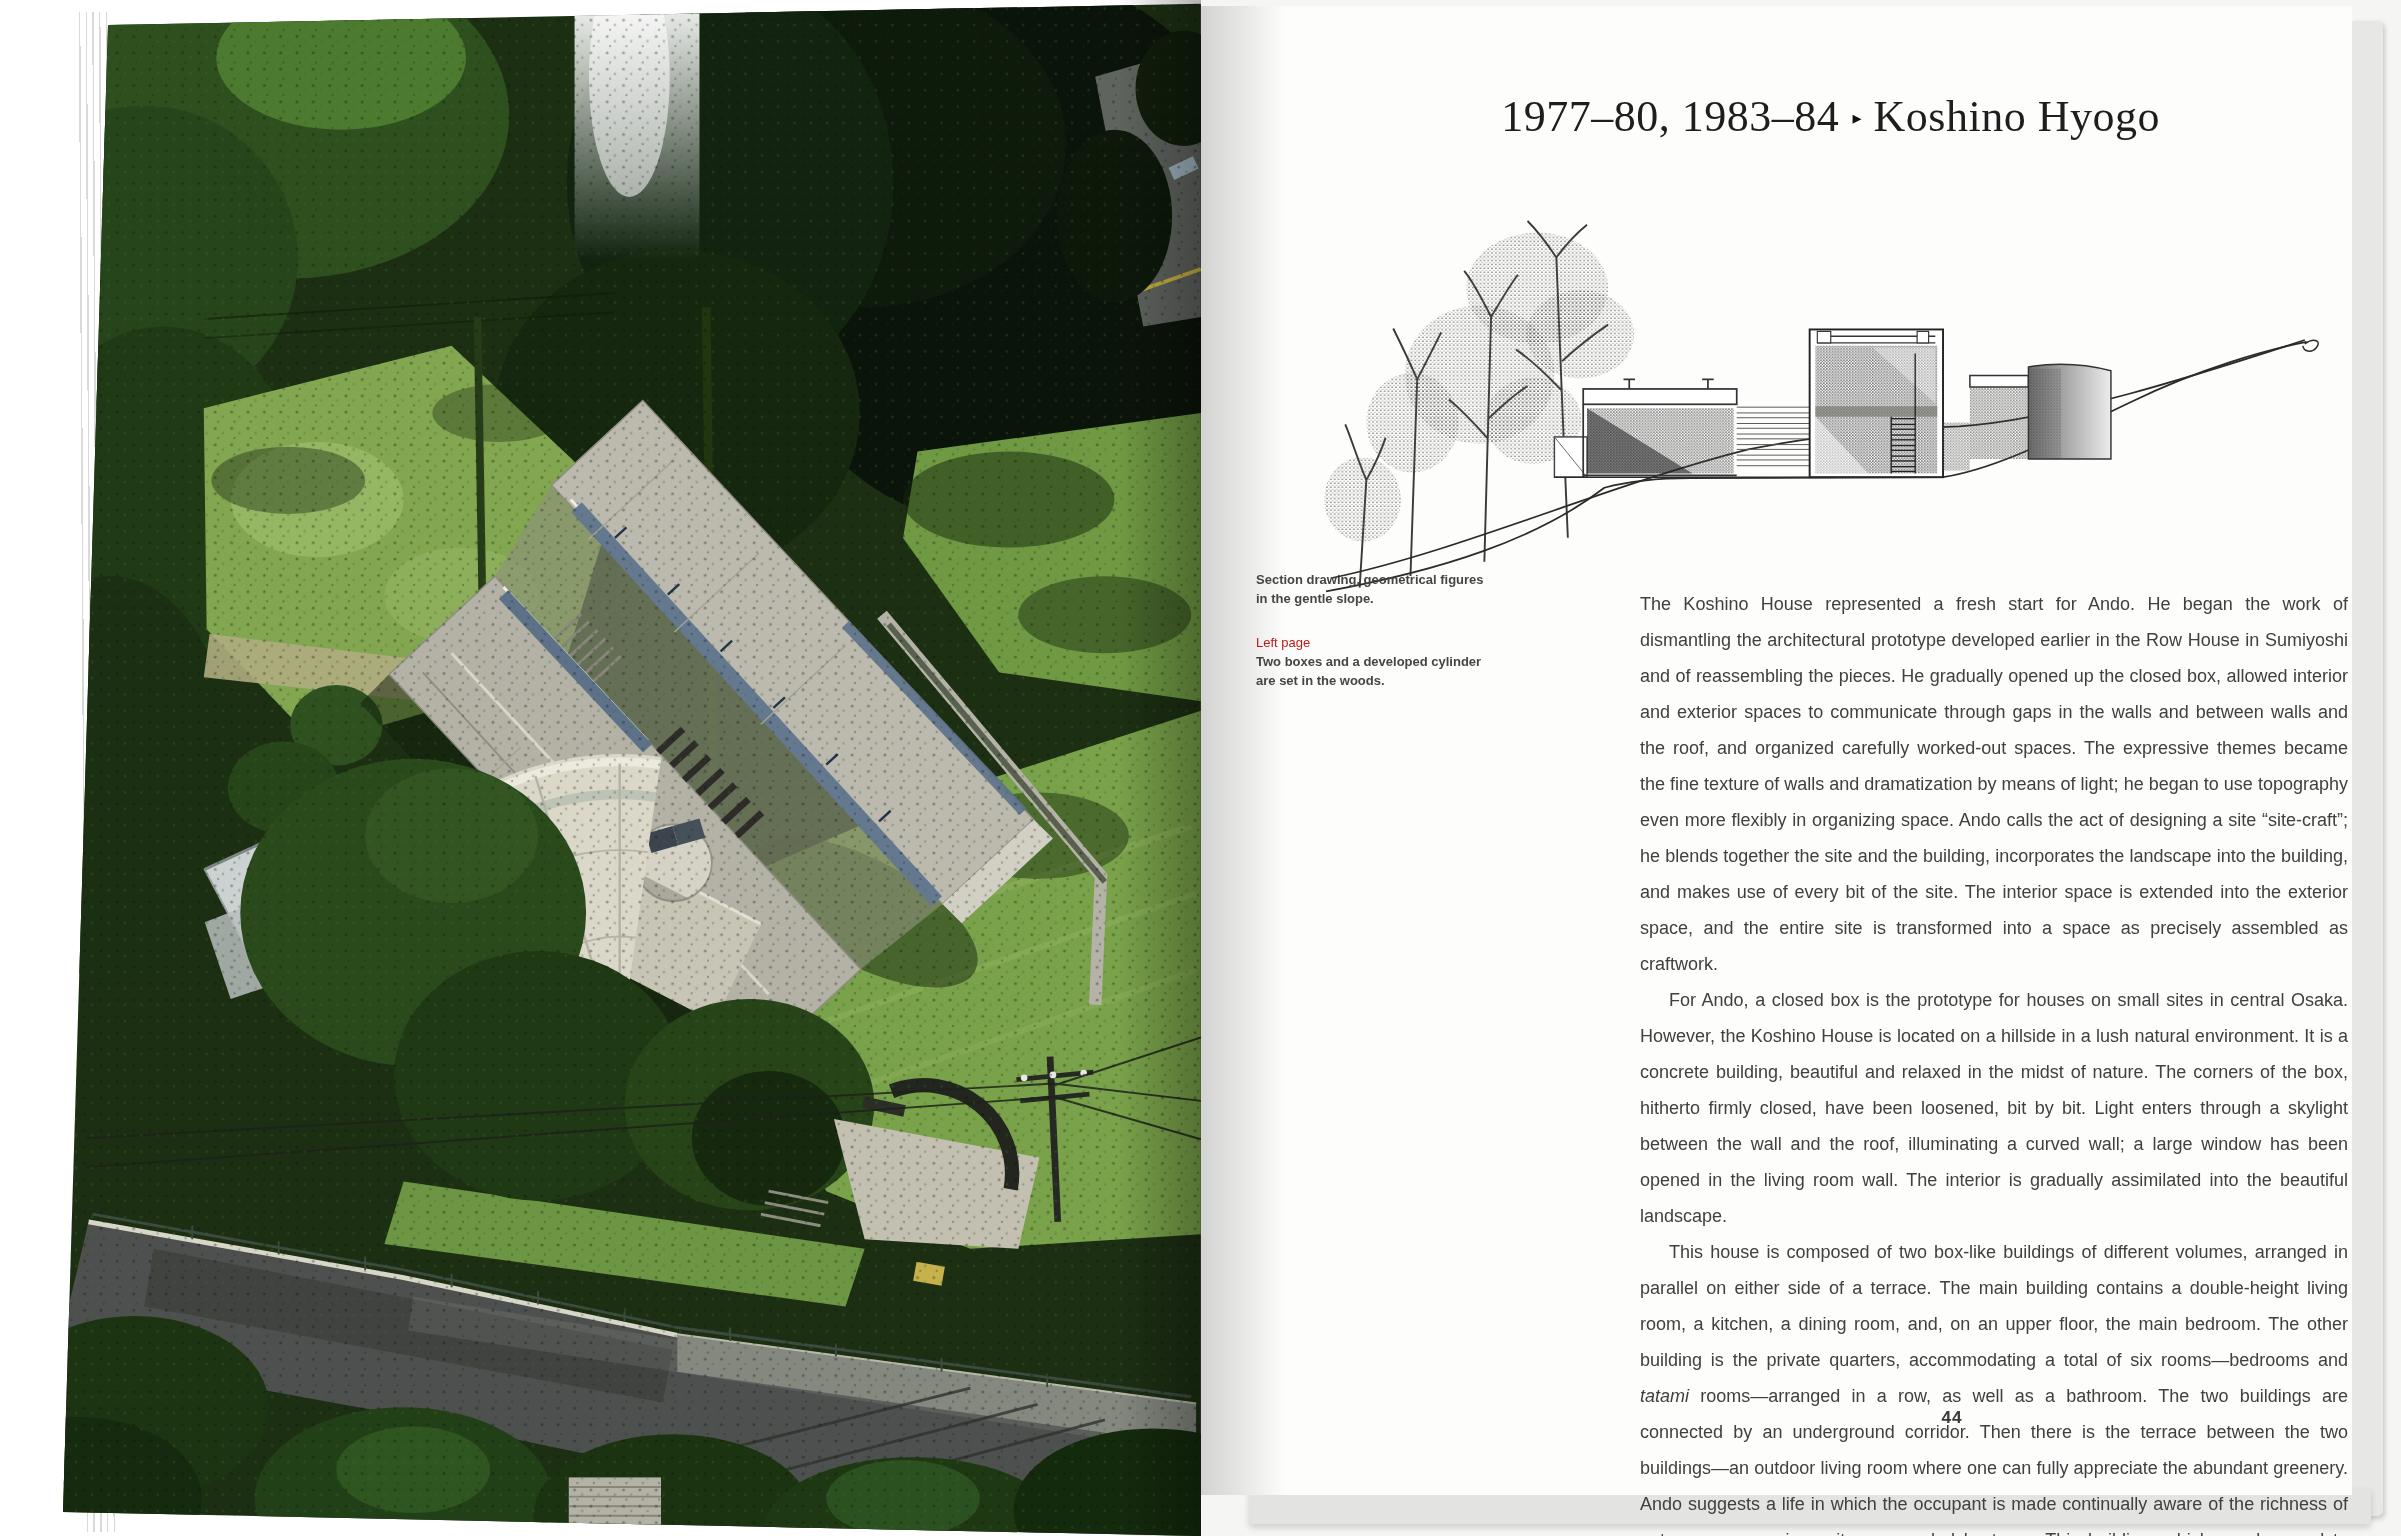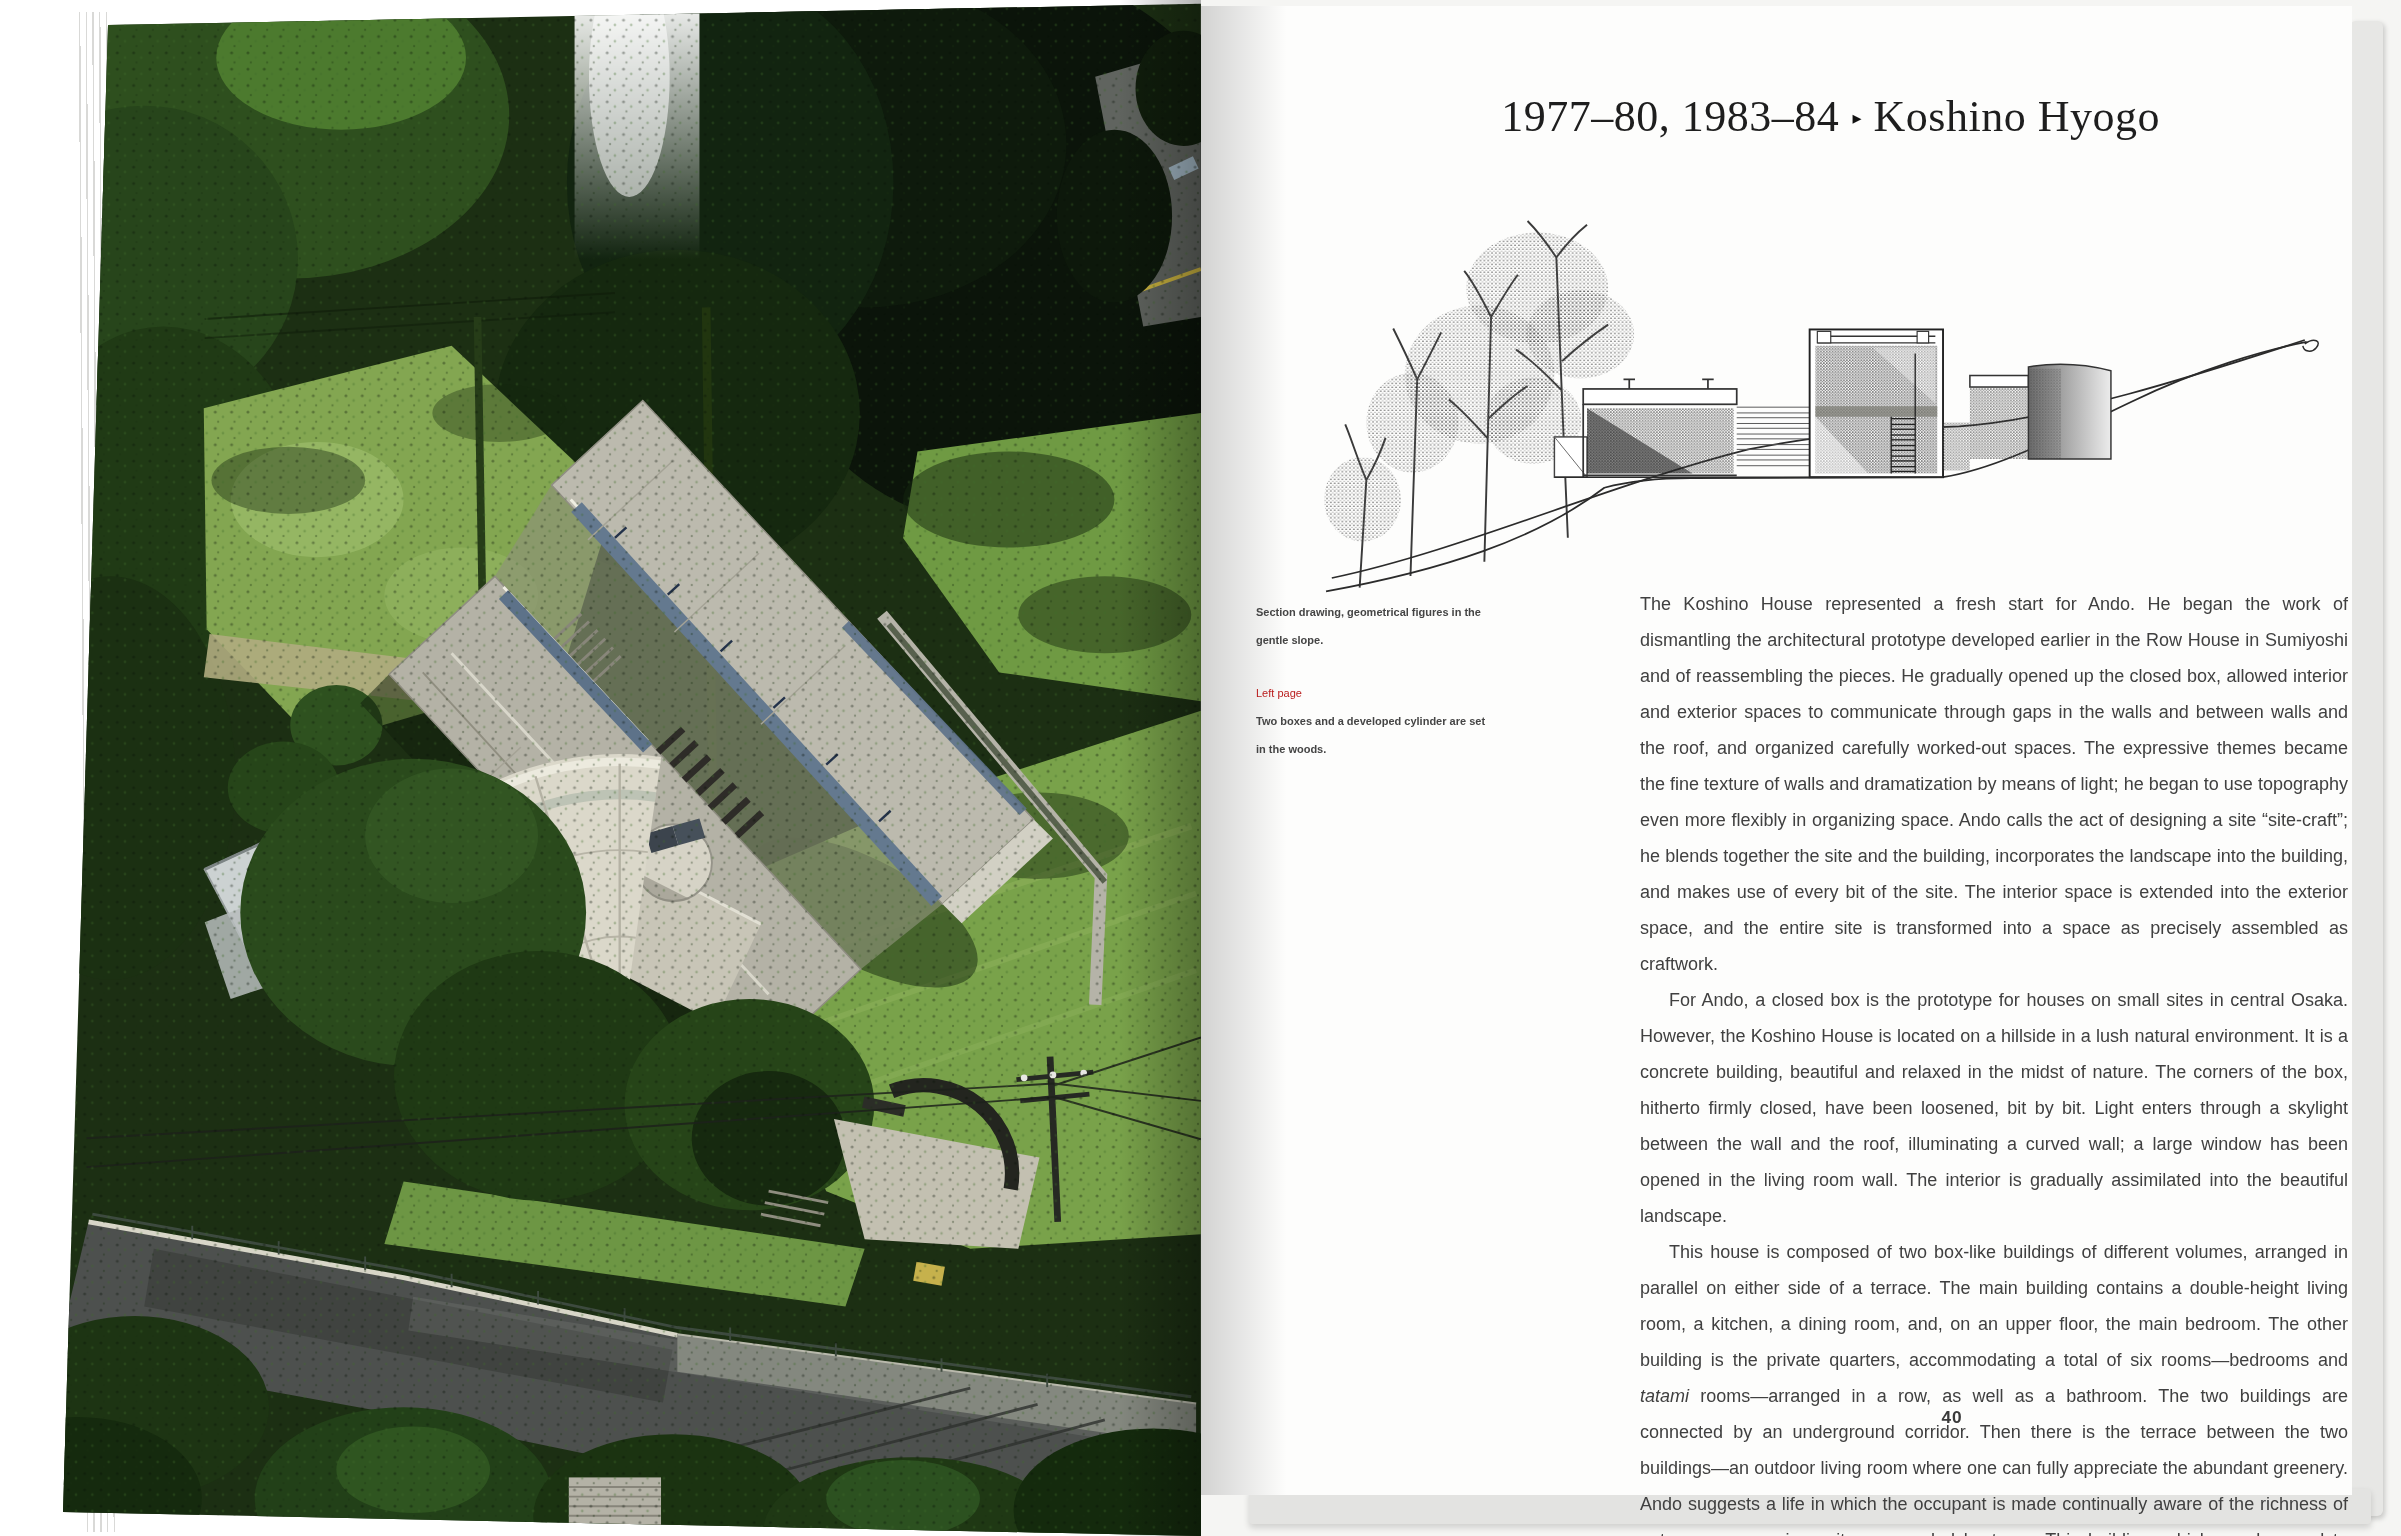--- a/index.html
+++ b/index.html
@@ -29,21 +29,21 @@
 
   .title-block{right:192px;top:85px;text-align:right;white-space:nowrap;
     font-family:"Liberation Serif",serif;color:#1e1e1e;}
   .title-line{font-size:44px;letter-spacing:0.5px;}
   .title-marker{display:inline-block;font-size:18px;transform:translateY(-6.7px);margin:0 11.5px 0 13.4px;color:#111;}
   .subtitle-line{margin-top:9.6px;font-size:20px;font-weight:bold;color:#222;}
   .subtitle-marker{display:inline-block;font-size:11.5px;transform:translateY(-2.9px);margin:0 7.7px;}
 
   .drawing{left:86px;top:192px;width:1076px;height:403px;}
 
-  .caption{left:55px;top:592px;width:236px;font-size:11px;line-height:28px;color:#454545;}
+  .caption{left:55px;top:564px;width:236px;font-size:13px;line-height:19px;color:#454545;}
   .caption .cap-bold{font-weight:bold;}
   .caption .cap-label{color:#b91c1c;font-weight:normal;margin-top:25px;}
 
   .body-text{left:397px;top:580px;width:708px;font-size:18px;line-height:36px;
     text-align:justify;color:#404040;margin-left:42px;}
   .body-text p{margin:0;}
   .body-text p.indent{text-indent:29px;}
   .body-text .it{font-style:italic;}
 
   .page-number{left:397px;top:1401px;width:708px;text-align:center;
@@ -409,16 +409,16 @@
       <div class="cap-label">Left page</div>
       <div class="cap-bold">Two boxes and a developed cylinder are set in the woods.</div>
     </div>
 
     <div class="abs body-text">
         <p><span>The Koshino House represented a fresh start for Ando. He began the work of dismantling the architectural prototype developed earlier in the Row House in Sumiyoshi and of reassembling the pieces. He gradually opened up the closed box, allowed interior and exterior spaces to communicate through gaps in the walls and between walls and the roof, and organized carefully worked-out spaces. The expressive themes became the fine texture of walls and dramatization by means of light; he began to use topography even more flexibly in organizing space. Ando calls the act of designing a site “site-craft”; he blends together the site and the building, incorporates the landscape into the building, and makes use of every bit of the site. The interior space is extended into the exterior space, and the entire site is transformed into a space as precisely assembled as craftwork.</span></p>
         <p class="indent"><span>For Ando, a closed box is the prototype for houses on small sites in central Osaka. However, the Koshino House is located on a hillside in a lush natural environment. It is a concrete building, beautiful and relaxed in the midst of nature. The corners of the box, hitherto firmly closed, have been loosened, bit by bit. Light enters through a skylight between the wall and the roof, illuminating a curved wall; a large window has been opened in the living room wall. The interior is gradually assimilated into the beautiful landscape.</span></p>
         <p class="indent"><span>This house is composed of two box-like buildings of different volumes, arranged in parallel on either side of a terrace. The main building contains a double-height living room, a kitchen, a dining room, and, on an upper floor, the main bedroom. The other building is the private quarters, accommodating a total of six rooms—bedrooms and </span><span class="it">tatami</span><span> rooms—arranged in a row, as well as a bathroom. The two buildings are connected by an underground corridor. Then there is the terrace between the two buildings—an outdoor living room where one can fully appreciate the abundant greenery. Ando suggests a life in which the occupant is made continually aware of the richness of nature on a spacious site surrounded by trees. This building, which can be used to accommodate guests on weekends, is predicated on a lifestyle very different from that in the city.</span></p>
       </div>
 
-    <div class="abs page-number">40</div>
+    <div class="abs page-number">44</div>
   </div>
 </div>
 
 
 </body></html>

